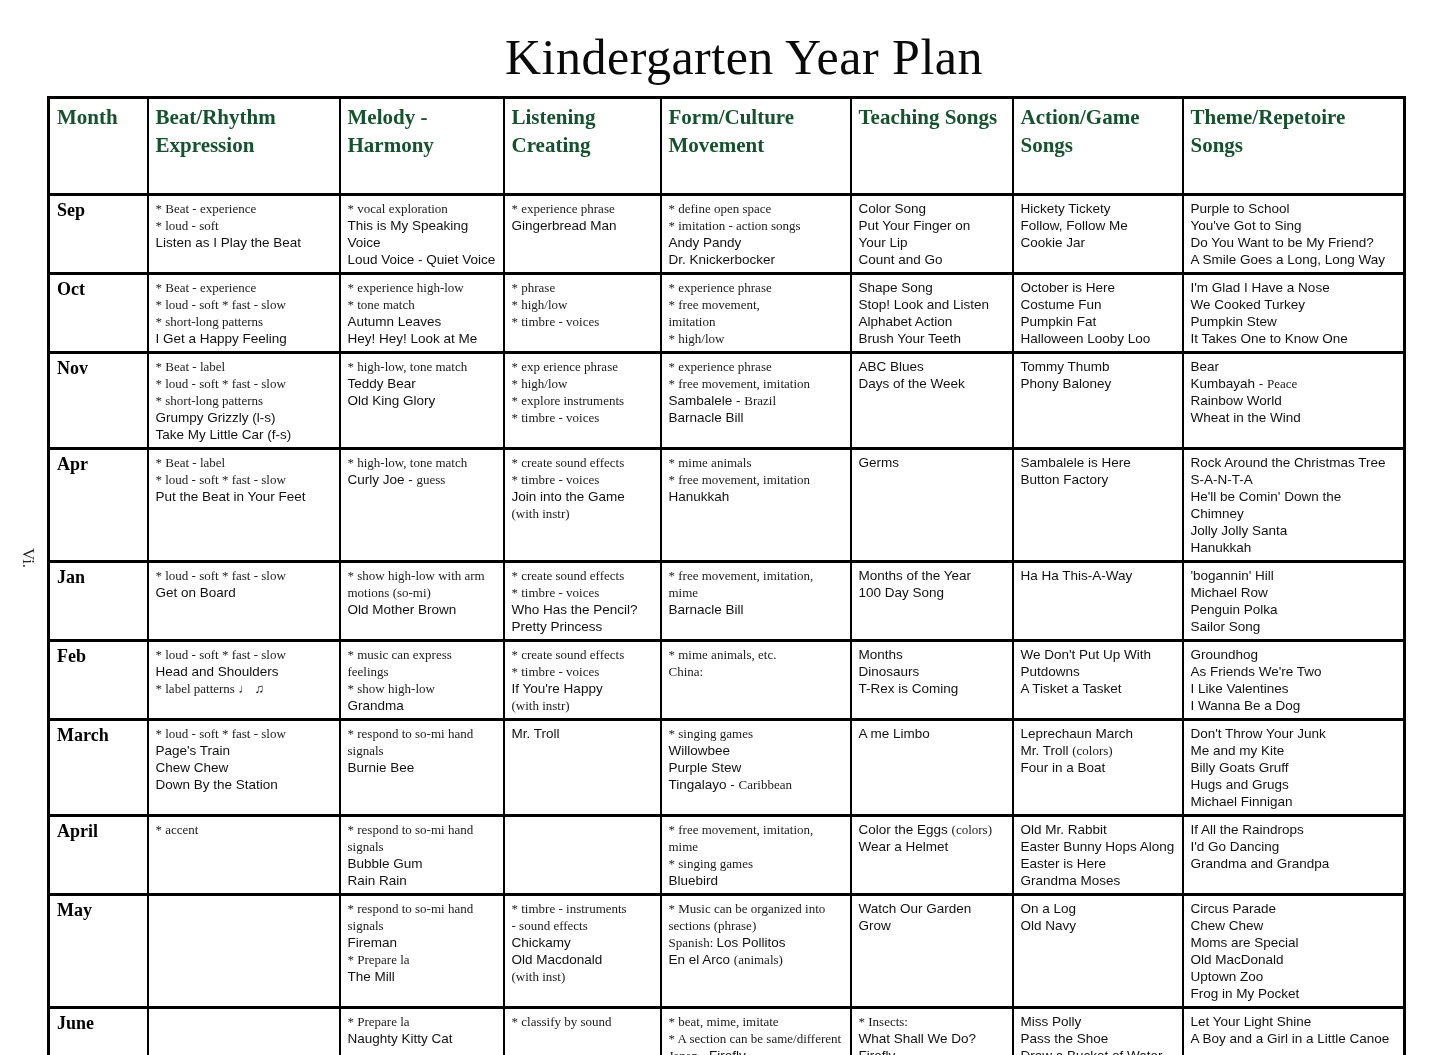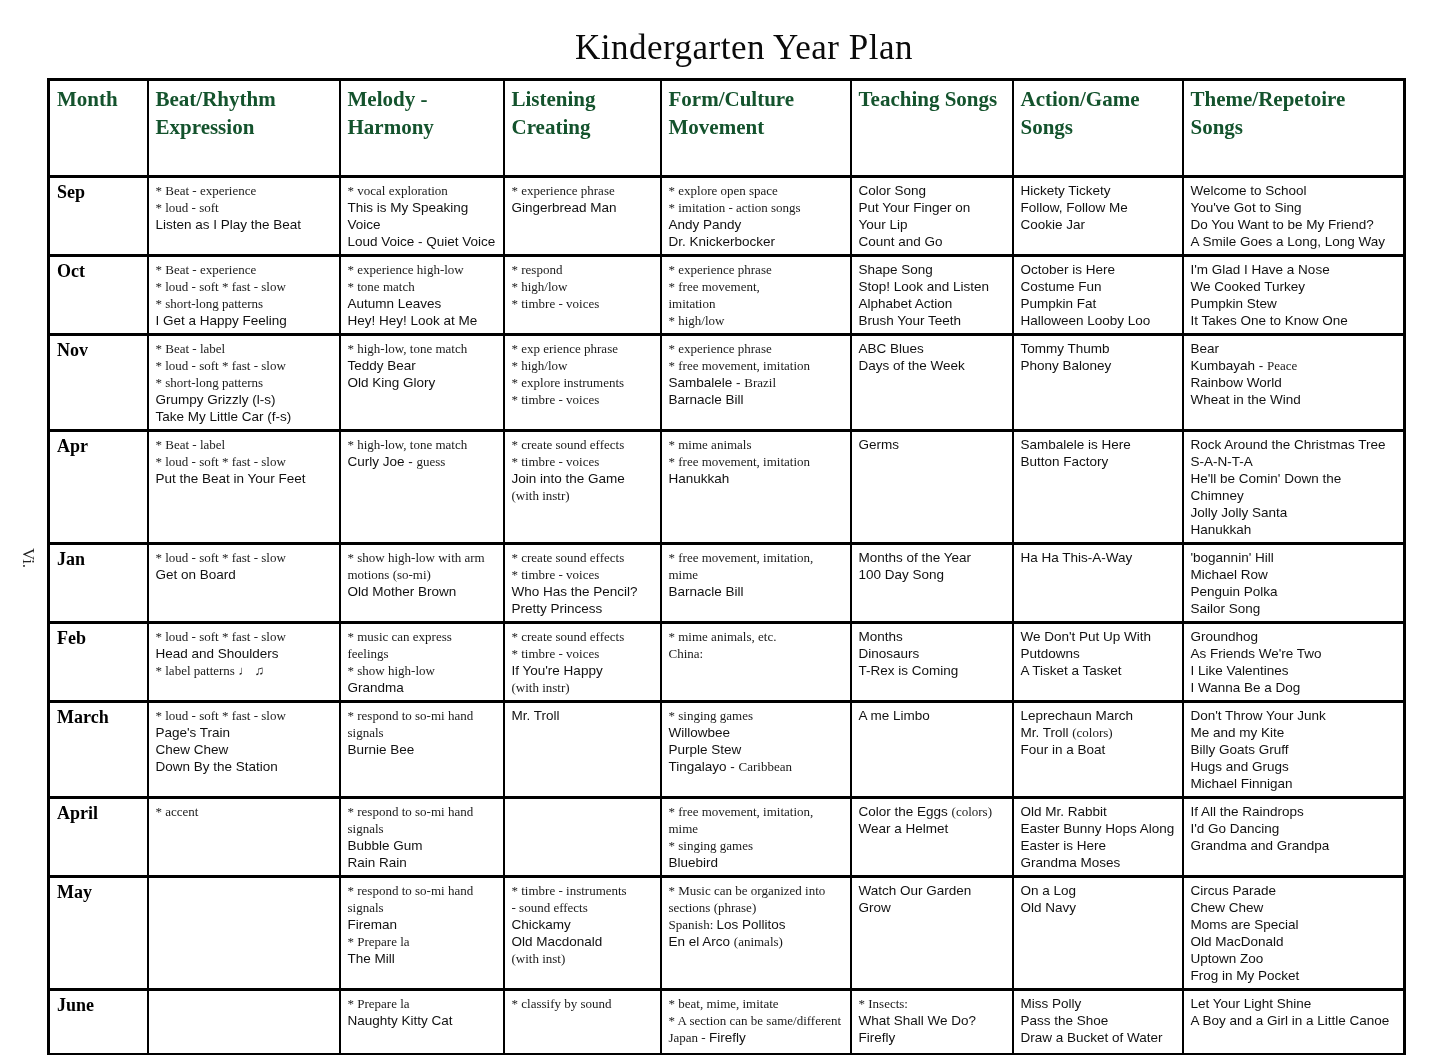--- a/index.html
+++ b/index.html
@@ -1,17 +1,17 @@
 <!DOCTYPE html>
 <html><head>
 <meta charset="utf-8">
 <style>
   html,body{margin:0;padding:0;background:#fff;}
   body{width:1445px;height:1055px;position:relative;font-family:"Liberation Sans",sans-serif;color:#111;}
-  .page-title{font-family:"Liberation Serif",serif;font-size:35px;font-weight:400;text-align:center;margin:28px 0 10px 0;letter-spacing:0.5px;color:#0a0a0a;padding-left:43px;}
+  .page-title{font-family:"Liberation Serif",serif;font-size:50px;font-weight:400;text-align:center;margin:28px 0 10px 0;letter-spacing:0.5px;color:#0a0a0a;padding-left:43px;}
   .side-label{position:absolute;left:18px;top:548px;transform:rotate(90deg);transform-origin:center;font-family:"Liberation Serif",serif;font-size:17px;color:#222;}
   table.plan{border-collapse:collapse;table-layout:fixed;width:1356px;margin:6px 0 0 47px;background:#fff;}
   table.plan td,table.plan th{border:2px solid #000;border-top-width:3px;border-bottom-width:3px;vertical-align:top;padding:4px 6px 4px 7px;overflow:hidden;}
   table.plan{border:3px solid #000;}
   th.col-head{font-family:"Liberation Serif",serif;font-weight:bold;font-size:21px;text-align:left;padding:8px 6px 4px 9px;height:86px;line-height:28px;color:#14532d;}
   td.month-cell{font-family:"Liberation Serif",serif;font-weight:bold;font-size:18px;padding:6px 4px 2px 9px;color:#000;}
   .line{line-height:16px;min-height:8px;}
   .serif{font-family:"Liberation Serif",serif;font-size:13px;color:#1a1a1a;}
   .sans{font-family:"Liberation Sans",sans-serif;font-size:13.5px;color:#111;}
   
@@ -75,59 +75,59 @@
         <td>
           <div class="line"><span class="serif">* vocal exploration</span></div>
           <div class="line"><span class="sans">This is My Speaking Voice</span></div>
           <div class="line"><span class="sans">Loud Voice - Quiet Voice</span></div>
         </td>
         <td>
           <div class="line"><span class="serif">* experience phrase</span></div>
           <div class="line"><span class="sans">Gingerbread Man</span></div>
         </td>
         <td>
-          <div class="line"><span class="serif">* explore open space</span></div>
+          <div class="line"><span class="serif">* define open space</span></div>
           <div class="line"><span class="serif">* imitation - action songs</span></div>
           <div class="line"><span class="sans">Andy Pandy</span></div>
           <div class="line"><span class="sans">Dr. Knickerbocker</span></div>
         </td>
         <td>
           <div class="line"><span class="sans">Color Song</span></div>
           <div class="line"><span class="sans">Put Your Finger on</span></div>
           <div class="line"><span class="sans">Your Lip</span></div>
           <div class="line"><span class="sans">Count and Go</span></div>
         </td>
         <td>
           <div class="line"><span class="sans">Hickety Tickety</span></div>
           <div class="line"><span class="sans">Follow, Follow Me</span></div>
           <div class="line"><span class="sans">Cookie Jar</span></div>
         </td>
         <td>
-          <div class="line"><span class="sans">Welcome to School</span></div>
+          <div class="line"><span class="sans">Purple to School</span></div>
           <div class="line"><span class="sans">You've Got to Sing</span></div>
           <div class="line"><span class="sans">Do You Want to be My Friend?</span></div>
           <div class="line"><span class="sans">A Smile Goes a Long, Long Way</span></div>
         </td>
       </tr>
       <tr>
         <td class="month-cell">Oct</td>
         <td>
           <div class="line"><span class="serif">* Beat - experience</span></div>
           <div class="line"><span class="serif">* loud - soft  * fast - slow</span></div>
           <div class="line"><span class="serif">* short-long patterns</span></div>
           <div class="line"><span class="sans">I Get a Happy Feeling</span></div>
         </td>
         <td>
           <div class="line"><span class="serif">* experience high-low</span></div>
           <div class="line"><span class="serif">* tone match</span></div>
           <div class="line"><span class="sans">Autumn Leaves</span></div>
           <div class="line"><span class="sans">Hey! Hey! Look at Me</span></div>
         </td>
         <td>
-          <div class="line"><span class="serif">* respond</span></div>
+          <div class="line"><span class="serif">* phrase</span></div>
           <div class="line"><span class="serif">* high/low</span></div>
           <div class="line"><span class="serif">* timbre - voices</span></div>
         </td>
         <td>
           <div class="line"><span class="serif">* experience phrase</span></div>
           <div class="line"><span class="serif">* free movement,</span></div>
           <div class="line"><span class="serif"> imitation</span></div>
           <div class="line"><span class="serif">* high/low</span></div>
         </td>
         <td>

